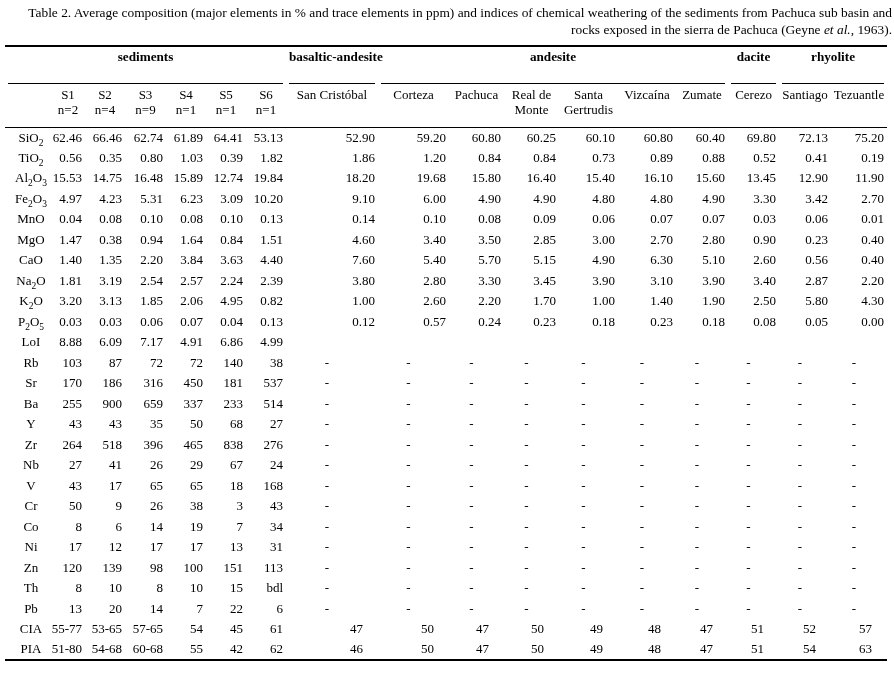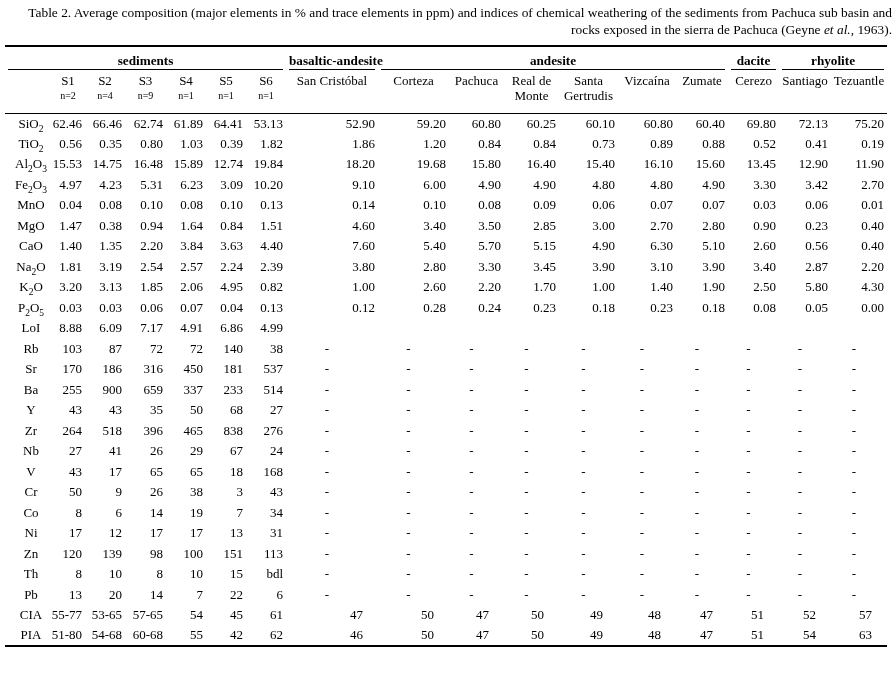--- a/index.html
+++ b/index.html
@@ -34,37 +34,37 @@
     padding: 2px 0 0 0;
     height: 24px;
     vertical-align: bottom;
     font-weight: bold;
   }
   .grp-line {
     font-size: 13.2px;
     font-weight: bold;
     text-align: center;
     border-bottom: 1.5px solid #000;
-    padding-bottom: 0;
+    padding-bottom: 18px;
     margin: 0 3px;
     white-space: nowrap;
     overflow: visible;
   }
 
   
   tr.name-row th {
     font-weight: normal;
     vertical-align: top;
     padding: 3px 0 0 0;
     height: 43px;
     border-bottom: 1.5px solid #000;
     margin-left: 8px;
   }
   .cname { font-size: 13px; line-height: 15px; text-align: center; }
-  .csub  { font-size: 10px; line-height: 15px; text-align: center; }
+  .csub  { font-size: 13px; line-height: 15px; text-align: center; }
 
   
   tbody th.rowlabel {
     font-weight: normal;
     font-size: 13px;
     text-align: center;
     padding: 0 0 0 6px;
     white-space: nowrap;
   }
   tbody td {
@@ -354,21 +354,21 @@
         </tr>
         <tr>
           <th class="rowlabel">P<sub>2</sub>O<sub>5</sub></th>
           <td>0.03</td>
           <td>0.03</td>
           <td>0.06</td>
           <td>0.07</td>
           <td>0.04</td>
           <td>0.13</td>
           <td>0.12</td>
-          <td>0.28</td>
+          <td>0.57</td>
           <td>0.24</td>
           <td>0.23</td>
           <td>0.18</td>
           <td>0.23</td>
           <td>0.18</td>
           <td>0.08</td>
           <td>0.05</td>
           <td>0.00</td>
         </tr>
         <tr>

